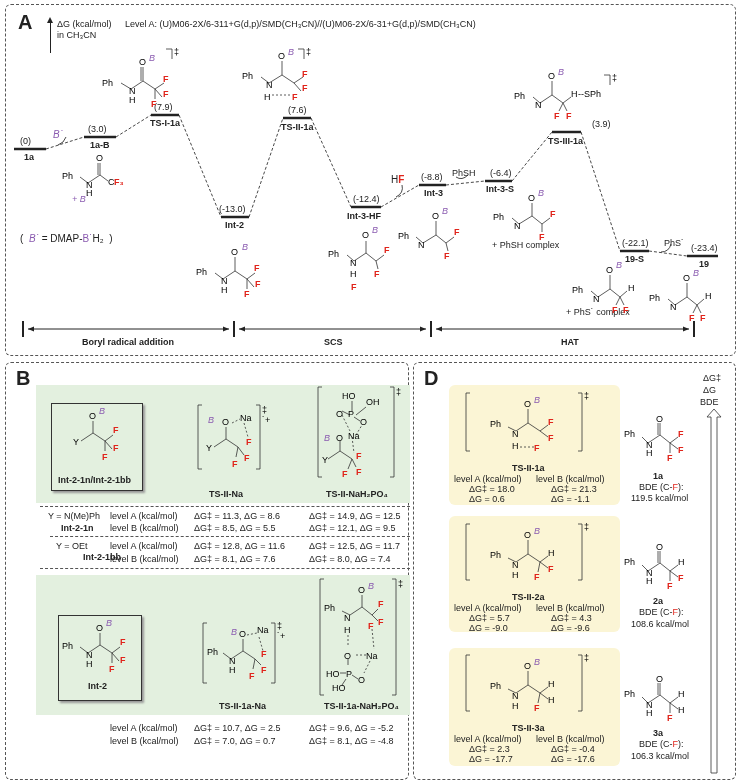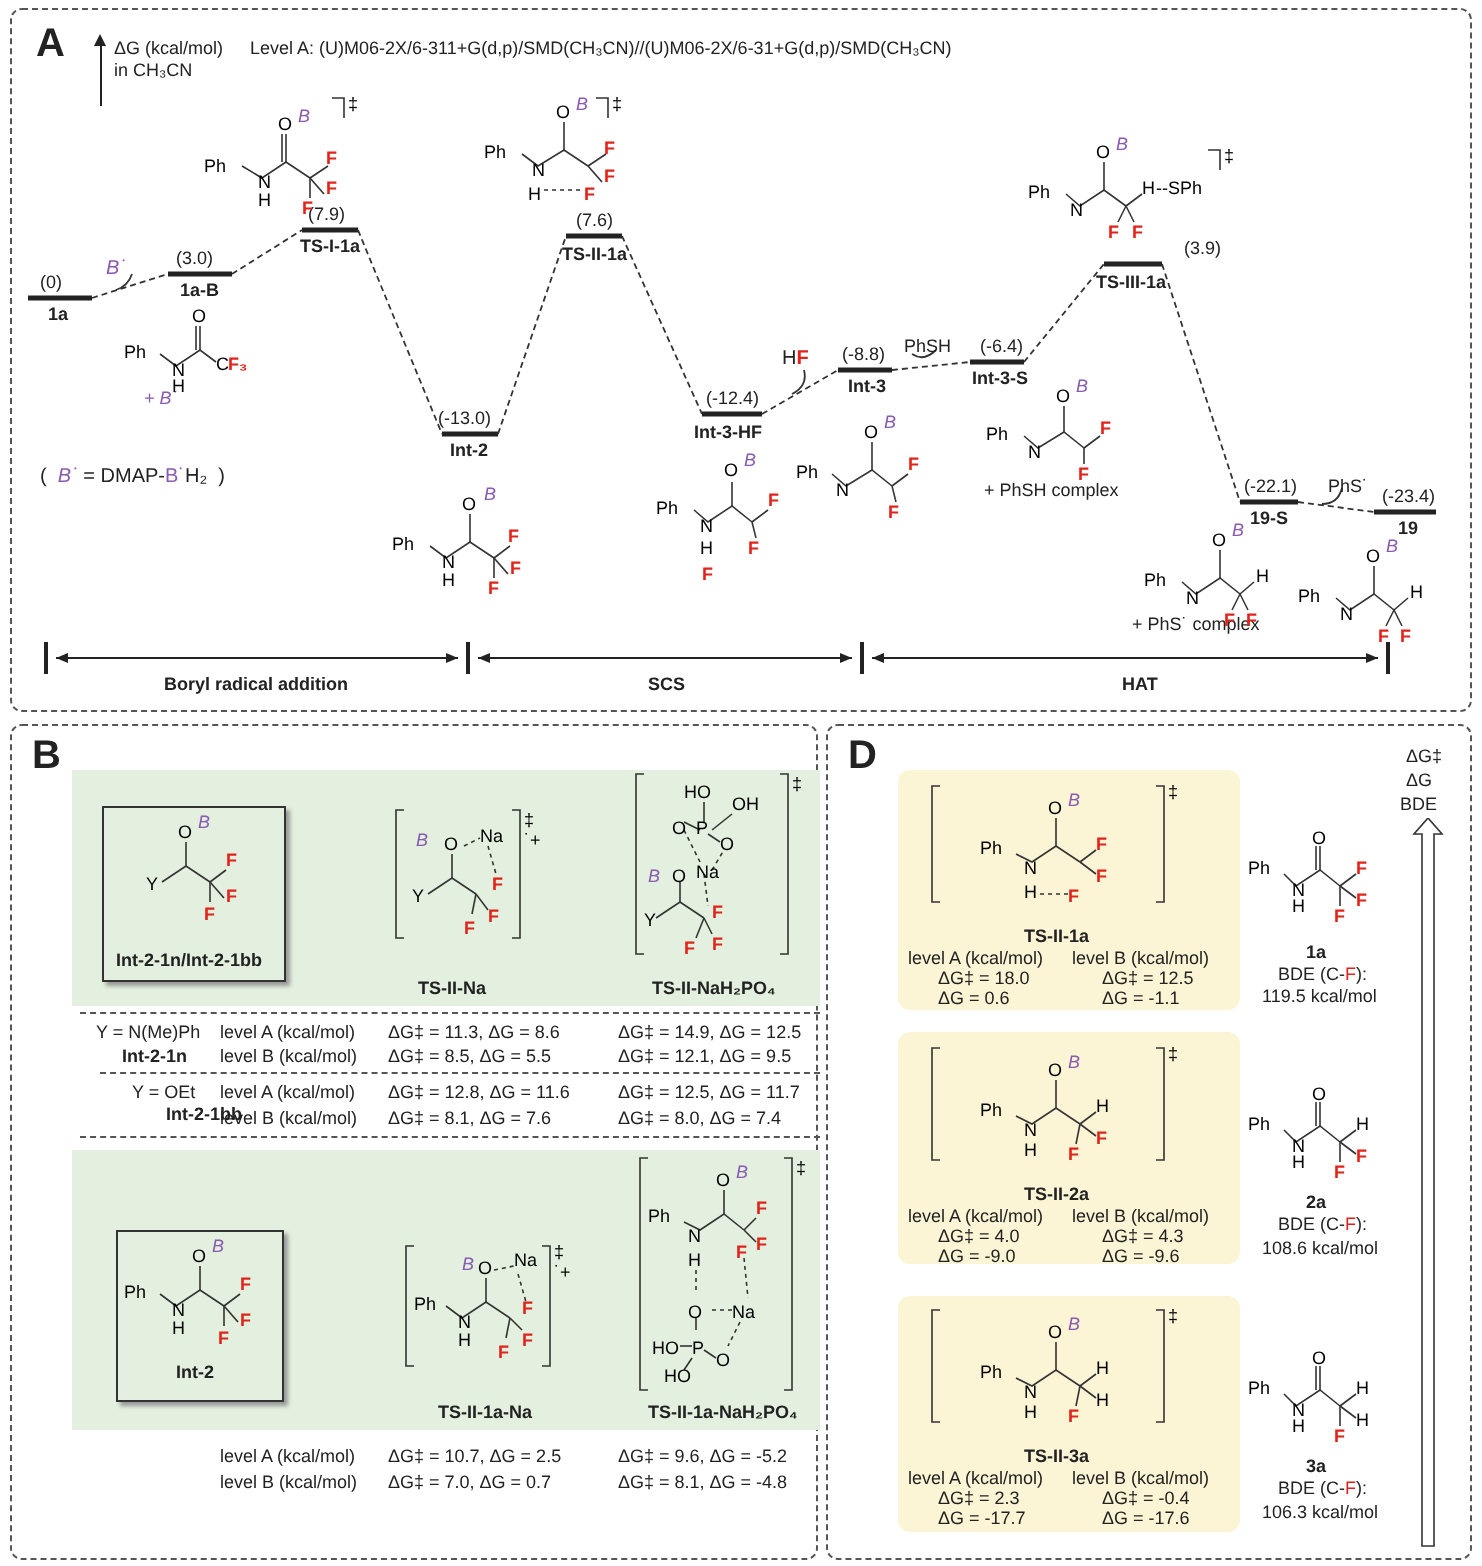--- a/index.html
+++ b/index.html
@@ -357,21 +357,21 @@
   <div class="abs t9" style="left:42px; top:148px;">Y = N(Me)Ph</div>
   <div class="abs t9 b" style="left:55px; top:160px;">Int-2-1n</div>
   <div class="abs t9" style="left:104px; top:148px;">level A (kcal/mol)</div>
   <div class="abs t9" style="left:104px; top:160px;">level B (kcal/mol)</div>
   <div class="abs t9" style="left:188px; top:148px;">ΔG‡ = 11.3, ΔG = 8.6</div>
   <div class="abs t9" style="left:188px; top:160px;">ΔG‡ = 8.5, ΔG = 5.5</div>
   <div class="abs t9" style="left:303px; top:148px;">ΔG‡ = 14.9, ΔG = 12.5</div>
   <div class="abs t9" style="left:303px; top:160px;">ΔG‡ = 12.1, ΔG = 9.5</div>
 
   <div class="dash-h" style="left:44px; top:173px; width:360px;"></div>
-  <div class="abs t9" style="left:60px; top:178px;">Y = OEt</div>
+  <div class="abs t9" style="left:50px; top:178px;">Y = OEt</div>
   <div class="abs t9 b" style="left:49px; top:189px;padding-left:28px;">Int-2-1bb</div>
   <div class="abs t9" style="left:104px; top:178px;">level A (kcal/mol)</div>
   <div class="abs t9" style="left:104px; top:191px;">level B (kcal/mol)</div>
   <div class="abs t9" style="left:188px; top:178px;text-align:center;">ΔG‡ = 12.8, ΔG = 11.6</div>
   <div class="abs t9" style="left:188px; top:191px;">ΔG‡ = 8.1, ΔG = 7.6</div>
   <div class="abs t9" style="left:303px; top:178px;">ΔG‡ = 12.5, ΔG = 11.7</div>
   <div class="abs t9" style="left:303px; top:191px;">ΔG‡ = 8.0, ΔG = 7.4</div>
   <div class="dash-h" style="left:34px; top:205px; width:370px;"></div>
 
   <div class="green-box" style="left:30px; top:212px; width:374px; height:140px;"></div>
@@ -589,30 +589,30 @@
     <text x="54" y="22">H</text>
       <text x="54" y="38">H</text>
       <text x="43" y="46" fill="#e0241b" font-weight="bold">F</text>
   </svg>
 
   <div class="abs t9 b" style="left:98px; top:100px;">TS-II-1a</div>
   <div class="abs t9" style="left:40px; top:111px;">level A (kcal/mol)</div>
   <div class="abs t9" style="left:122px; top:111px;">level B (kcal/mol)</div>
   <div class="abs t9" style="left:55px; top:121px;">ΔG‡ = 18.0</div>
   <div class="abs t9" style="left:55px; top:131px;">ΔG = 0.6</div>
-  <div class="abs t9" style="left:137px; top:121px;">ΔG‡ = 12.5</div>
+  <div class="abs t9" style="left:137px; top:121px;">ΔG‡ = 21.3</div>
   <div class="abs t9" style="left:137px; top:131px;">ΔG = -1.1</div>
   <div class="abs t9 b" style="left:239px; top:108px;">1a</div>
   <div class="abs t9" style="left:225px; top:119px;">BDE (C-<span class="red" style="font-weight:normal;">F</span>):</div>
   <div class="abs t9" style="left:217px; top:130px;">119.5 kcal/mol</div>
 
   <div class="abs t9 b" style="left:98px; top:229px;">TS-II-2a</div>
   <div class="abs t9" style="left:40px; top:240px;">level A (kcal/mol)</div>
   <div class="abs t9" style="left:122px; top:240px;">level B (kcal/mol)</div>
-  <div class="abs t9" style="left:55px; top:250px;">ΔG‡ = 4.0</div>
+  <div class="abs t9" style="left:55px; top:250px;">ΔG‡ = 5.7</div>
   <div class="abs t9" style="left:55px; top:260px;">ΔG = -9.0</div>
   <div class="abs t9" style="left:137px; top:250px;">ΔG‡ = 4.3</div>
   <div class="abs t9" style="left:137px; top:260px;">ΔG = -9.6</div>
   <div class="abs t9 b" style="left:239px; top:233px;">2a</div>
   <div class="abs t9" style="left:225px; top:244px;">BDE (C-<span class="red" style="font-weight:normal;">F</span>):</div>
   <div class="abs t9" style="left:217px; top:256px;">108.6 kcal/mol</div>
 
   <div class="abs t9 b" style="left:98px; top:360px;">TS-II-3a</div>
   <div class="abs t9" style="left:40px; top:371px;">level A (kcal/mol)</div>
   <div class="abs t9" style="left:122px; top:371px;">level B (kcal/mol)</div>

